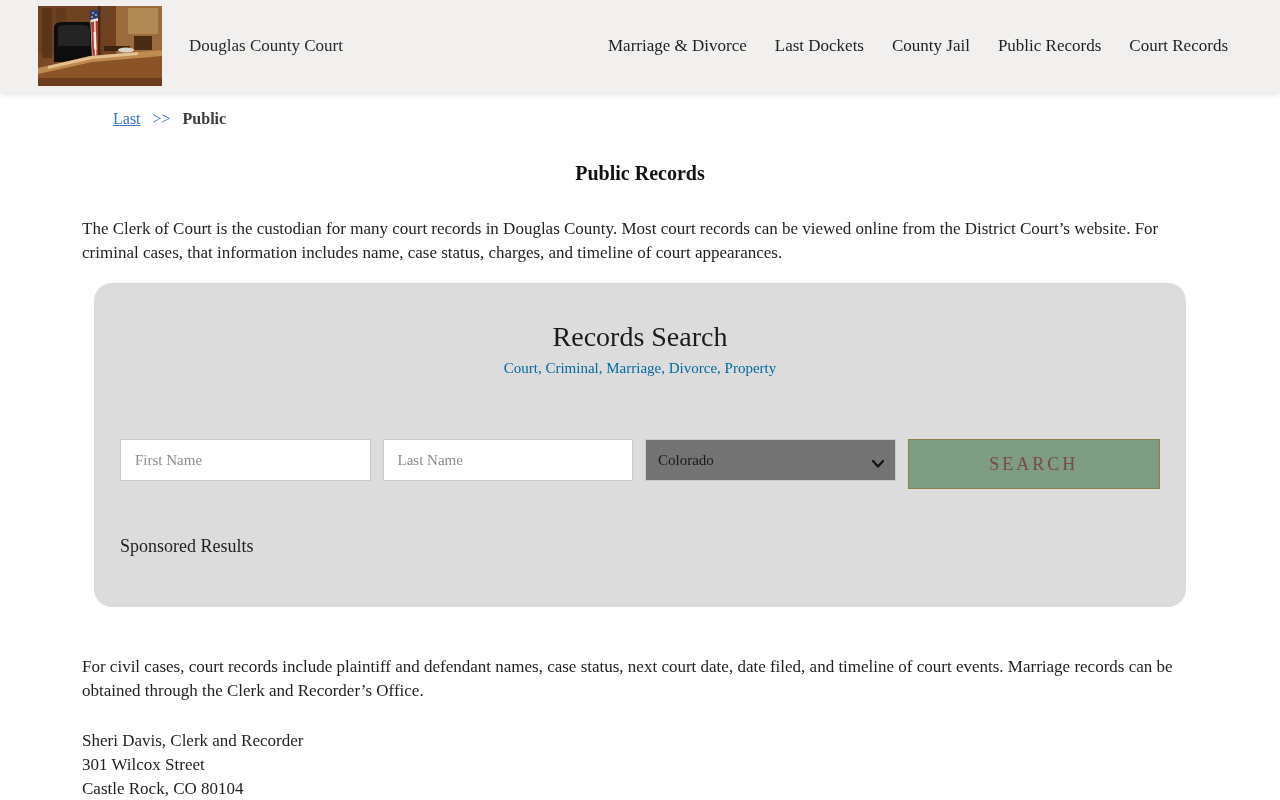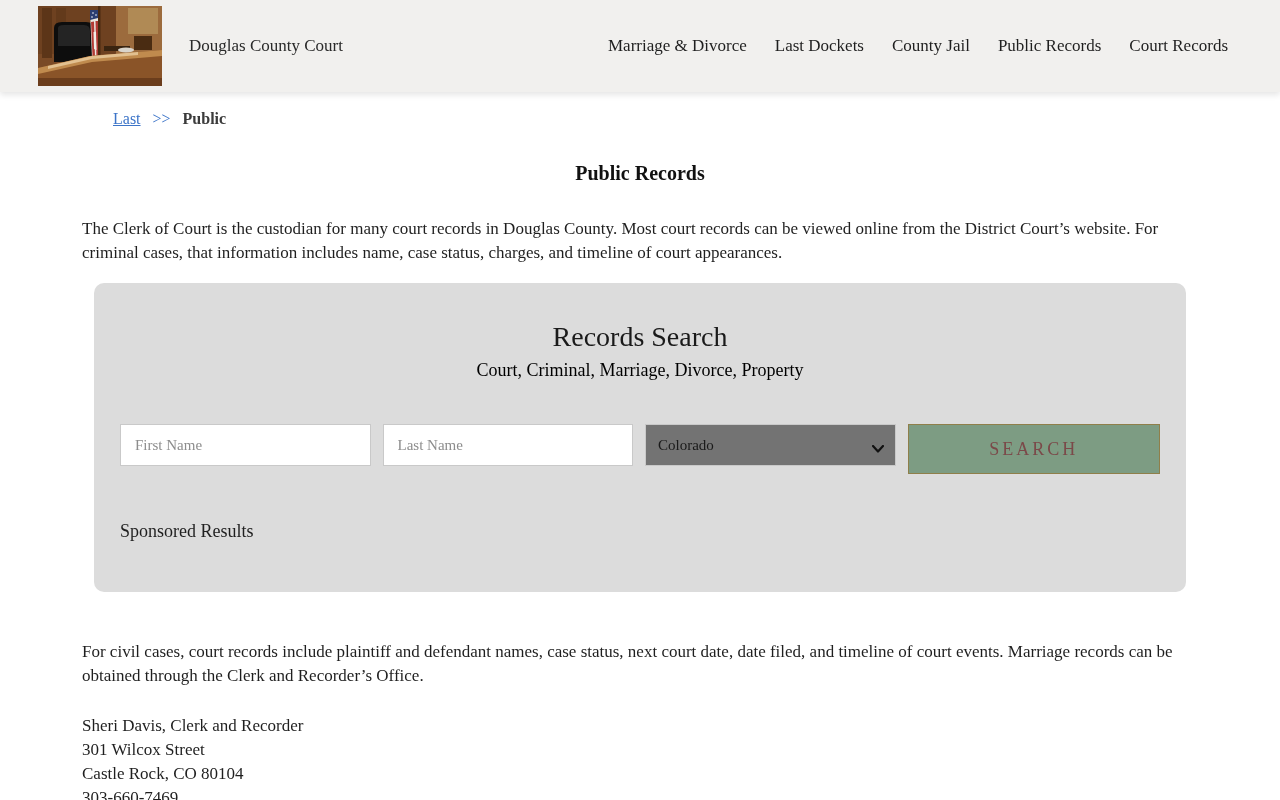--- a/index.html
+++ b/index.html
@@ -90,39 +90,39 @@
     margin-top: 32px;
     font-size: 17px;
     line-height: 24px;
     color: #1f1f1f;
   }
 
   
   .search-panel {
     margin: 18px 12px 0;
     background: #dcdcdc;
-    border-radius: 10px;
+    border-radius: 18px;
     padding: 38px 26px 50px;
   }
   .search-panel h2 {
     text-align: center;
     font-size: 28px;
     font-weight: normal;
     color: #1a1a1a;
   }
   .search-panel .subtitle {
     text-align: center;
-    font-size: 18px;
+    font-size: 15px;
     margin-top: 7px;
-    color: #000000;
+    color: #0369a1;
   }
   .search-form {
     display: flex;
     gap: 12px;
-    margin-top: 43px;
+    margin-top: 62px;
   }
   .search-form .field { flex: 1 1 0; position: relative; }
   .search-form input {
     width: 100%;
     height: 42px;
     border: 1px solid #c9c9c9;
     background: #ffffff;
     font-family: "Liberation Serif", serif;
     font-size: 15px;
     color: #333;

